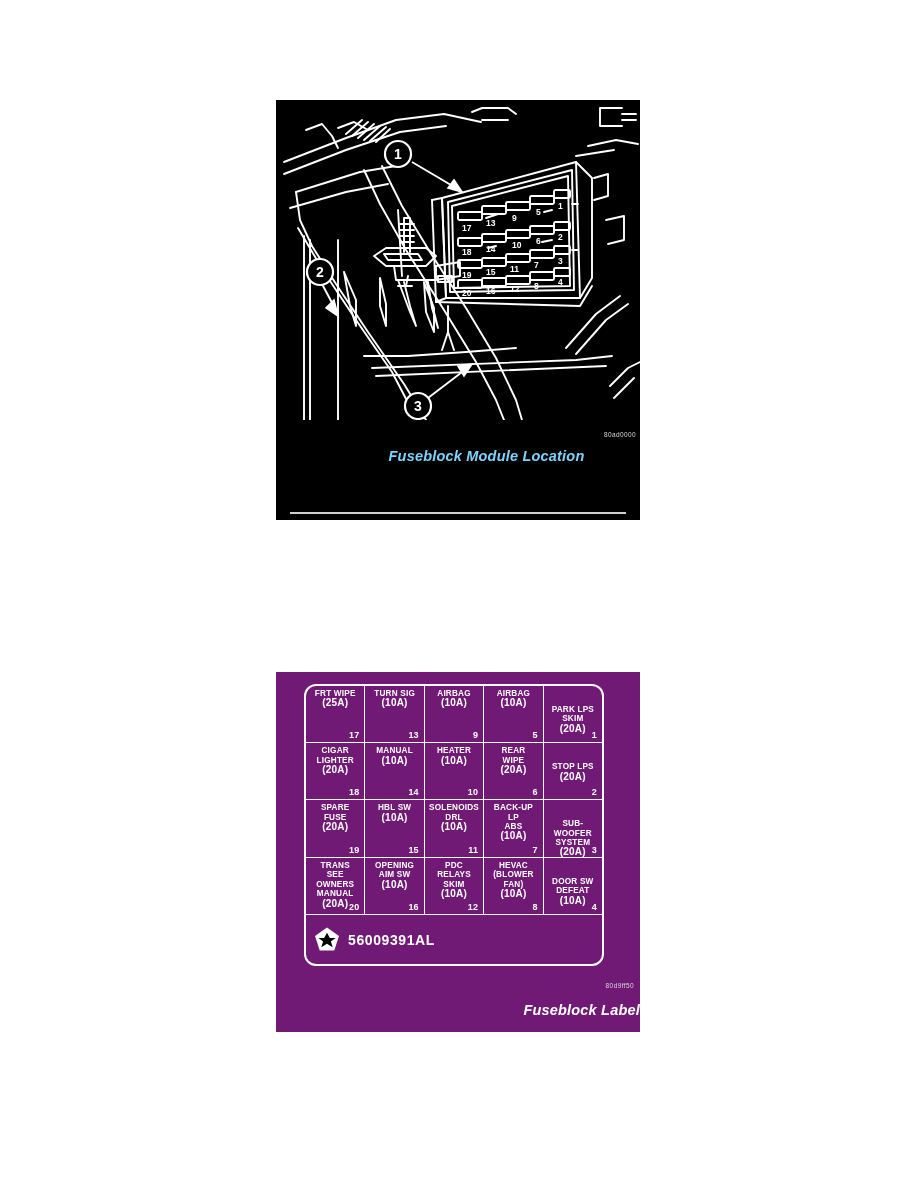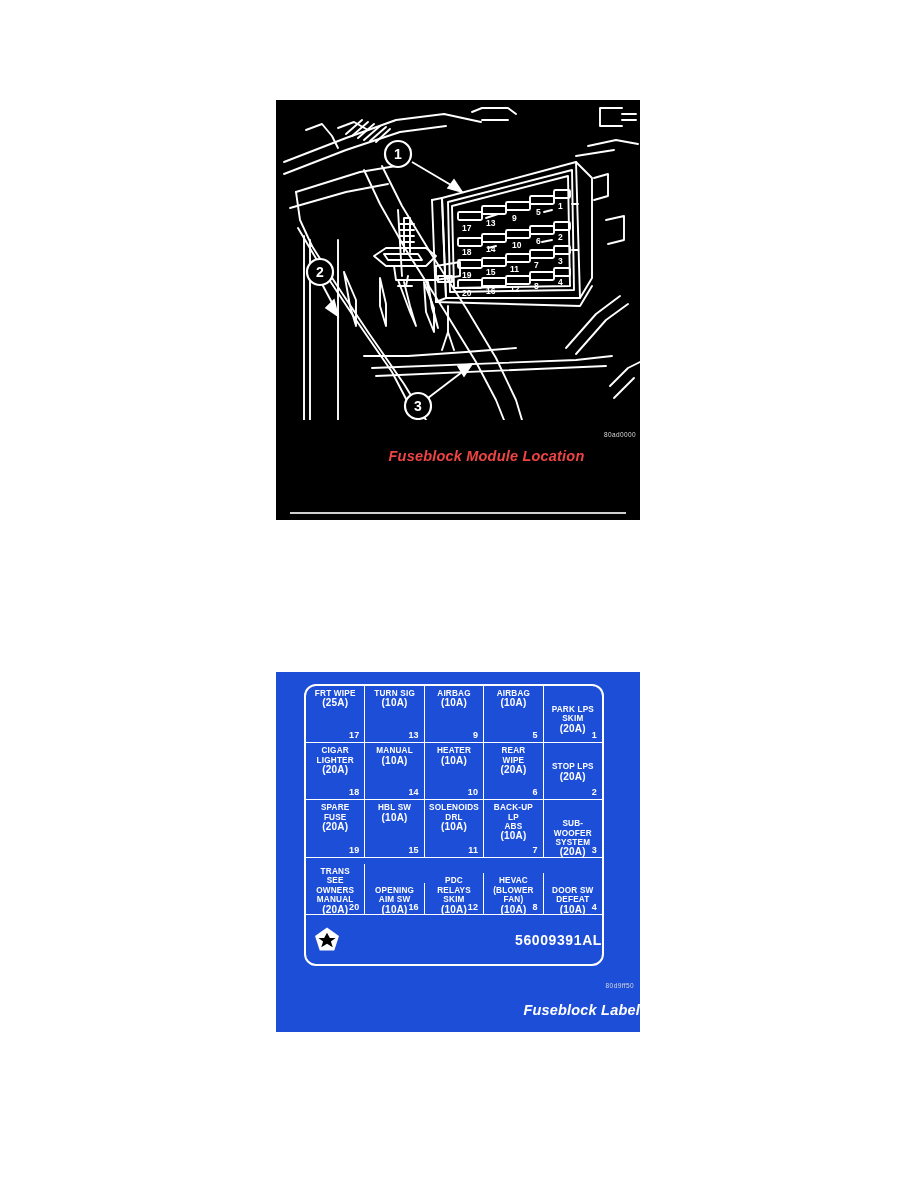--- a/index.html
+++ b/index.html
@@ -43,21 +43,21 @@
     letter-spacing: 0.4px;
     font-family: "Liberation Sans", sans-serif;
   }
 
   .fig1-caption {
     position: absolute;
     left: 0;
     top: 348px;
     width: 421px;
     text-align: center;
-    color: #ef4444;
+    color: #7dd3fc;
     font-size: 14.5px;
     font-weight: bold;
     font-style: italic;
     letter-spacing: 0.2px;
   }
 
   .legend-list {
     position: absolute;
     left: 14px;
     top: 370px;
@@ -83,21 +83,21 @@
     background: #cfcfcf;
   }
 
   
   .figure-two {
     position: absolute;
     left: 276px;
     top: 672px;
     width: 364px;
     height: 360px;
-    background: #1d4ed8;
+    background: #701a75;
   }
 
   .label-card {
     position: absolute;
     left: 28px;
     top: 12px;
     width: 300px;
     height: 282px;
     border: 2px solid #ffffff;
     border-radius: 12px;
@@ -110,21 +110,21 @@
     display: flex;
     flex-direction: column;
     height: 228px;
   }
 
   .fuse-row {
     display: flex;
     flex: 1 1 0;
     border-bottom: 1.6px solid #ffffff;
   }
-  .fuse-row:last-child { border-bottom: none; align-items: flex-end; }
+  .fuse-row:last-child { border-bottom: none; }
 
   .fuse-cell {
     flex: 1 1 0;
     border-right: 1.6px solid #ffffff;
     box-sizing: border-box;
     position: relative;
     padding: 3px 1px 0 1px;
     display: flex;
     flex-direction: column;
     align-items: center;
@@ -159,21 +159,21 @@
     font-size: 9px;
     font-weight: bold;
     letter-spacing: 0.2px;
   }
 
   .label-footer {
     flex: 1 1 auto;
     border-top: 1.6px solid #ffffff;
     display: flex;
     align-items: center;
-    justify-content: space-between;
+    justify-content: flex-start;
     gap: 8px;
     padding-left: 8px;
   }
 
   .pentastar-icon {
     width: 26px;
     height: 26px;
     display: block;
   }
 

